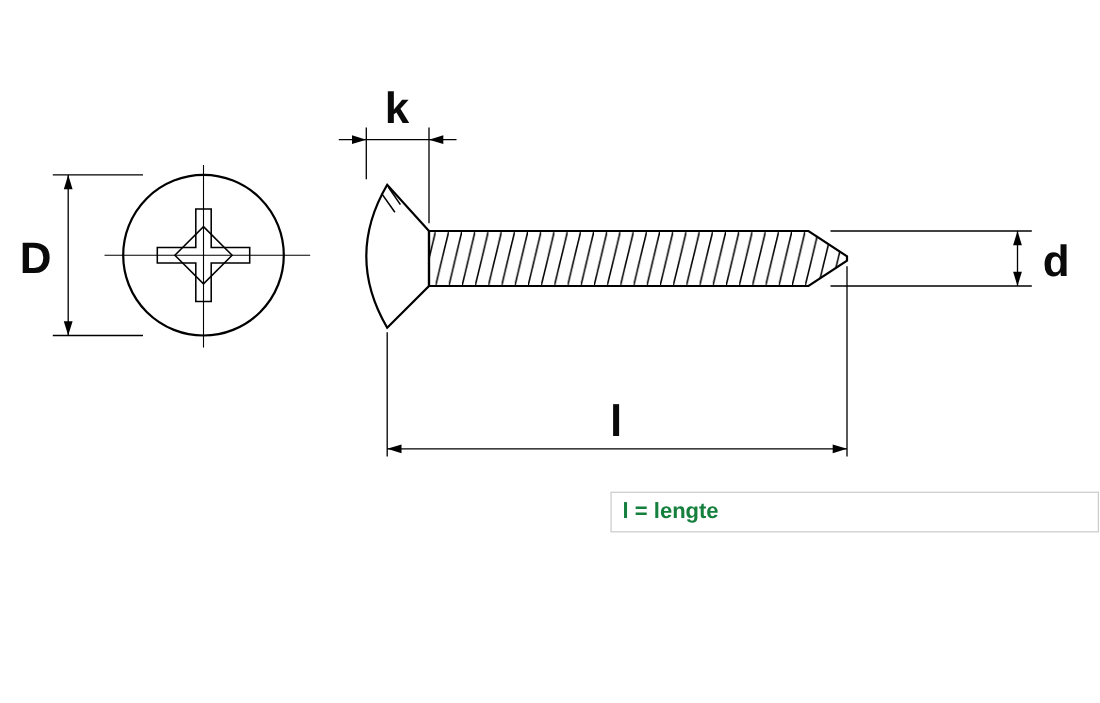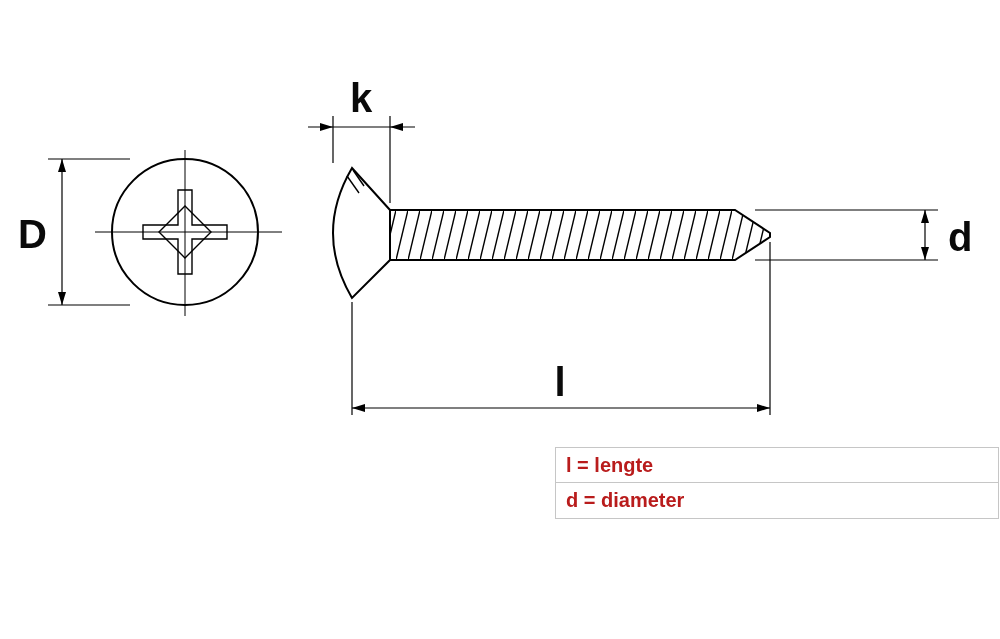--- a/index.html
+++ b/index.html
@@ -60,21 +60,21 @@
     box-sizing: border-box;
   }
   .legend-row {
     height: 35px;
     display: flex;
     align-items: center;
     padding-left: 10px;
     border-bottom: 1px solid #c6c6c6;
     font-size: 20px;
     font-weight: bold;
-    color: #b91c1c;
+    color: #15803d;
     box-sizing: border-box;
   }
   .legend-row:last-child {
     border-bottom: none;
   }
 </style>
 </head>
 <body>
 
 <div class="stage">
@@ -138,16 +138,15 @@
       <line class="dim" x1="352" y1="408" x2="770" y2="408"></line>
       <polygon class="arrow" points="352,408 365,404 365,412"></polygon>
       <polygon class="arrow" points="770,408 757,404 757,412"></polygon>
       <text class="dim-label" x="560" y="396" text-anchor="middle">l</text>
     </g>
 
   </svg>
 
   <div class="legend">
     <div class="legend-row">l = lengte</div>
-    <div class="legend-row">d = diameter</div>
   </div>
 
 </div>
 
 </body></html>

